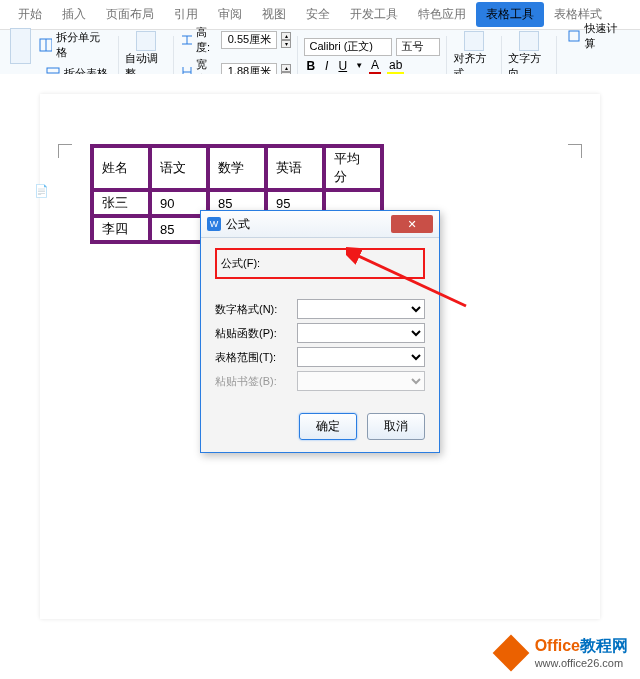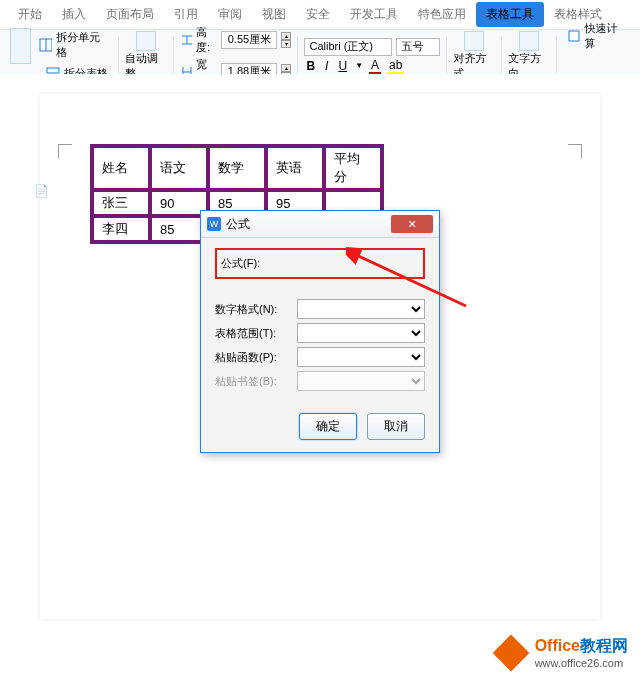--- a/index.html
+++ b/index.html
@@ -228,25 +228,25 @@
   </div>
   <div class="dialog-body">
     <div class="highlight-box">
       <div class="section-label">公式(F):</div>
     </div>
     <div class="form-row">
       <label>数字格式(N):</label>
       <select class="form-select"></select>
     </div>
     <div class="form-row">
+      <label>粘贴函数(P):</label>
+      <select class="form-select"></select>
+    </div>
+    <div class="form-row">
       <label>表格范围(T):</label>
-      <select class="form-select"></select>
-    </div>
-    <div class="form-row">
-      <label>粘贴函数(P):</label>
       <select class="form-select"></select>
     </div>
     <div class="form-row">
       <label class="disabled">粘贴书签(B):</label>
       <select class="form-select" disabled=""></select>
     </div>
   </div>
   <div class="dialog-buttons">
     <button class="dlg-btn primary">确定</button>
     <button class="dlg-btn">取消</button>

